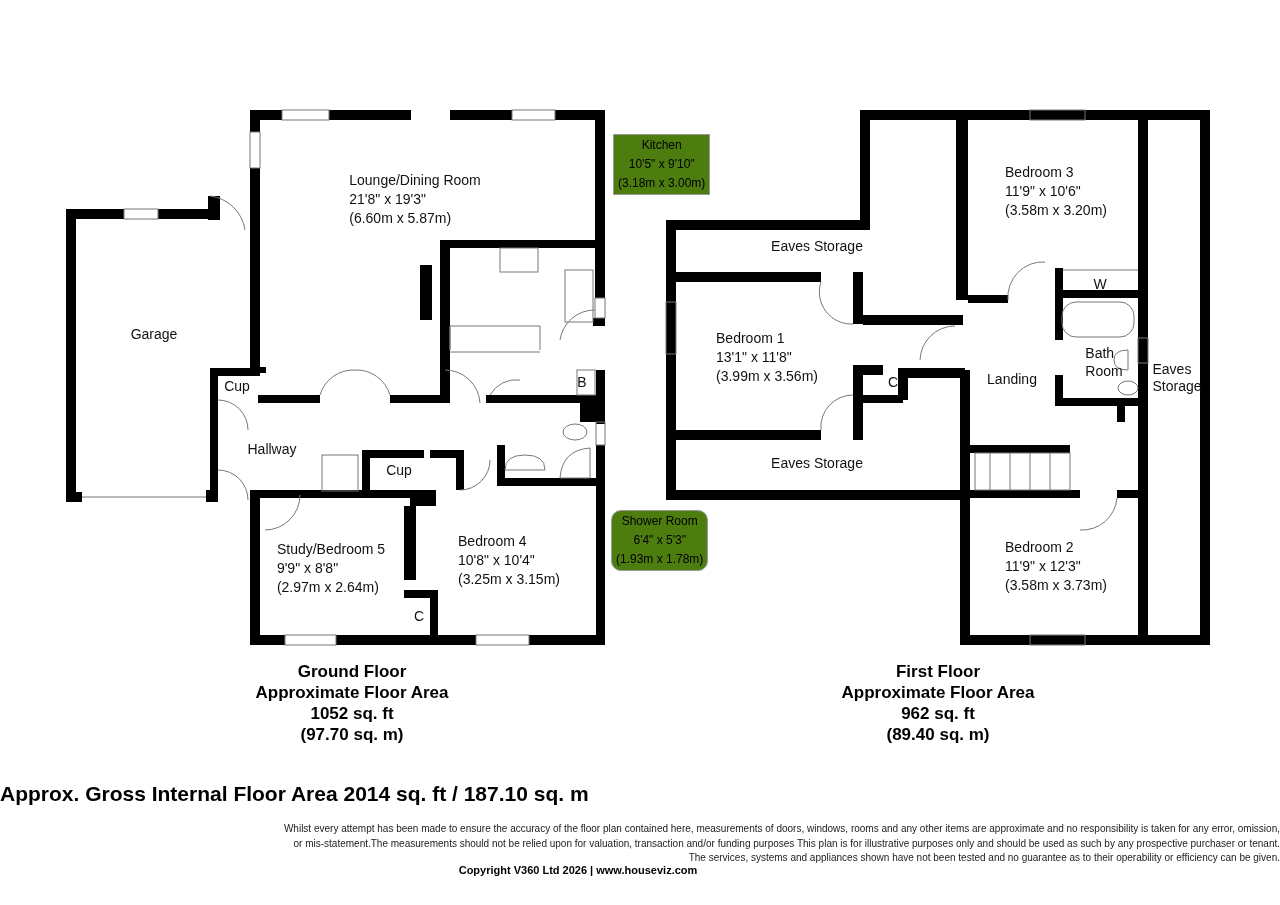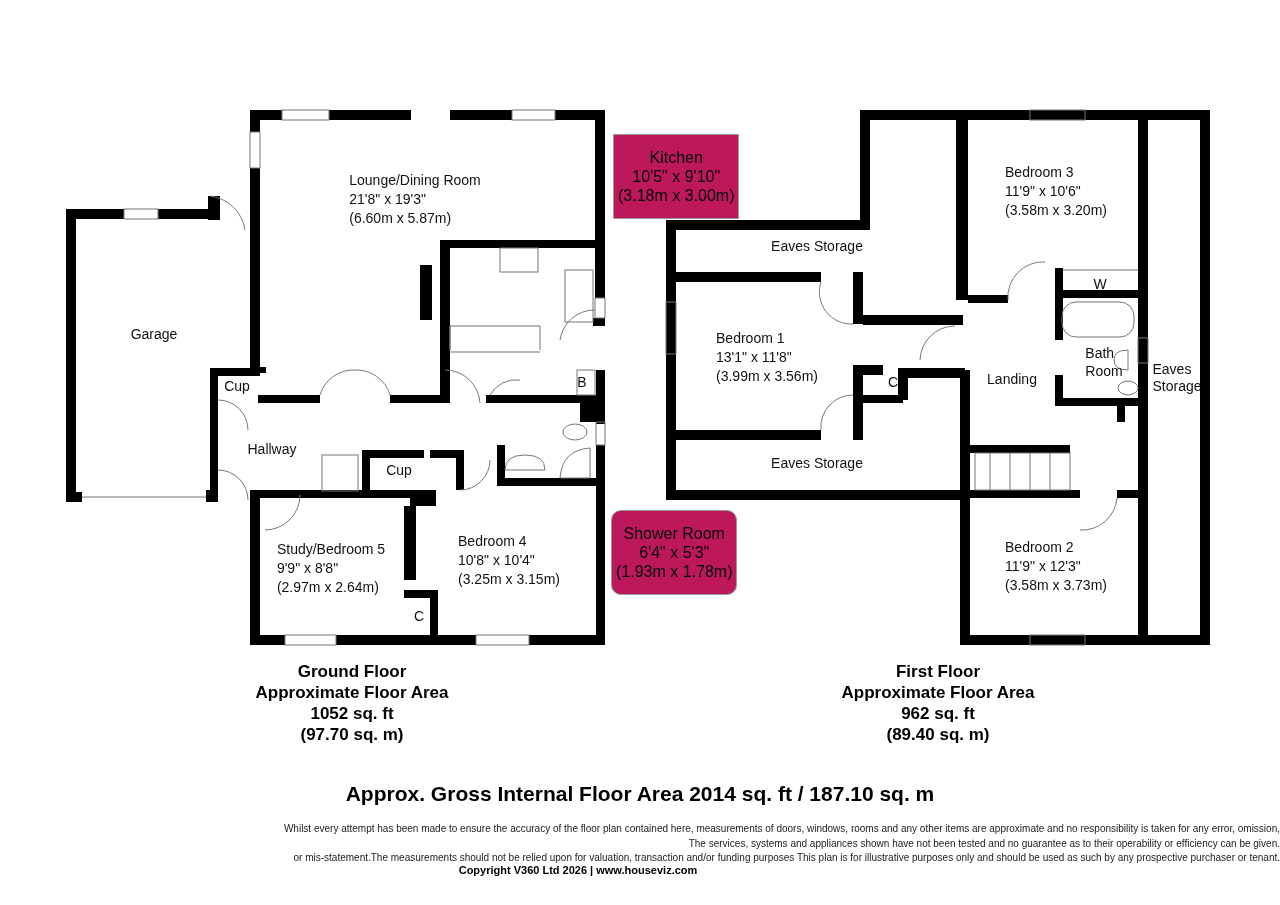--- a/index.html
+++ b/index.html
@@ -1,22 +1,22 @@
 <!DOCTYPE html>
 <html><head>
   <meta charset="utf-8">
   <style>
     html, body { margin: 0; padding: 0; background: #ffffff; }
     body { width: 1280px; height: 905px; position: relative; overflow: hidden; font-family: "Liberation Sans", sans-serif; color: #000; }
     svg#plan { position: absolute; left: 0; top: 0; }
     .room-label { position: absolute; text-align: left; font-size: 14px; line-height: 19px; color: #111; white-space: nowrap; transform: translateX(-50%); }
     .small-label { position: absolute; font-size: 14px; color: #111; white-space: nowrap; transform: translateX(-50%); }
-    .callout { position: absolute; border: 1px solid #999; background: #be185d; text-align: center; font-size: 16px; line-height: 19px; padding: 13px 4px; white-space: nowrap; }
+    .callout { position: absolute; border: 1px solid #999; background: #4d7c0f; text-align: center; font-size: 12px; line-height: 19px; padding: 1px 4px; white-space: nowrap; }
     .floor-summary { position: absolute; text-align: center; font-weight: bold; font-size: 17px; line-height: 21px; transform: translateX(-50%); white-space: nowrap; }
-    .gross { position: absolute; left: 0; width: 1280px; top: 782px; text-align: center; font-weight: bold; font-size: 21px; }
+    .gross { position: absolute; left: 0; width: 1280px; top: 782px; font-weight: bold; font-size: 21px; }
     .disclaimer { position: absolute; left: 0; width: 1280px; top: 822px; text-align: right; font-size: 10px; line-height: 14.5px; color: #222; }
     .copyright { position: absolute; left: 0; width: 1156px; top: 864px; text-align: center; font-weight: bold; font-size: 11px; }
   </style>
 </head>
 <body>
 
 <svg id="plan" width="1280" height="905" viewBox="0 0 1280 905">
   <g fill="#000">
 
     <rect x="66" y="209" width="10" height="292"></rect>
@@ -231,16 +231,16 @@
 <div class="floor-summary" style="left:938px; top:661px;">
   <div>First Floor</div>
   <div>Approximate Floor Area</div>
   <div>962 sq. ft</div>
   <div>(89.40 sq. m)</div>
 </div>
 
 <div class="gross">Approx. Gross Internal Floor Area 2014 sq. ft / 187.10 sq. m</div>
 <div class="disclaimer">
   <div>Whilst every attempt has been made to ensure the accuracy of the floor plan contained here, measurements of doors, windows, rooms and any other items are approximate and no responsibility is taken for any error, omission,</div>
+  <div>or mis-statement.The measurements should not be relied upon for valuation, transaction and/or funding purposes This plan is for illustrative purposes only and should be used as such by any prospective purchaser or tenant.</div>
   <div>The services, systems and appliances shown have not been tested and no guarantee as to their operability or efficiency can be given.</div>
-  <div>or mis-statement.The measurements should not be relied upon for valuation, transaction and/or funding purposes This plan is for illustrative purposes only and should be used as such by any prospective purchaser or tenant.</div>
 </div>
 <div class="copyright">Copyright V360 Ltd 2026 | www.houseviz.com</div>
 
 </body></html>

